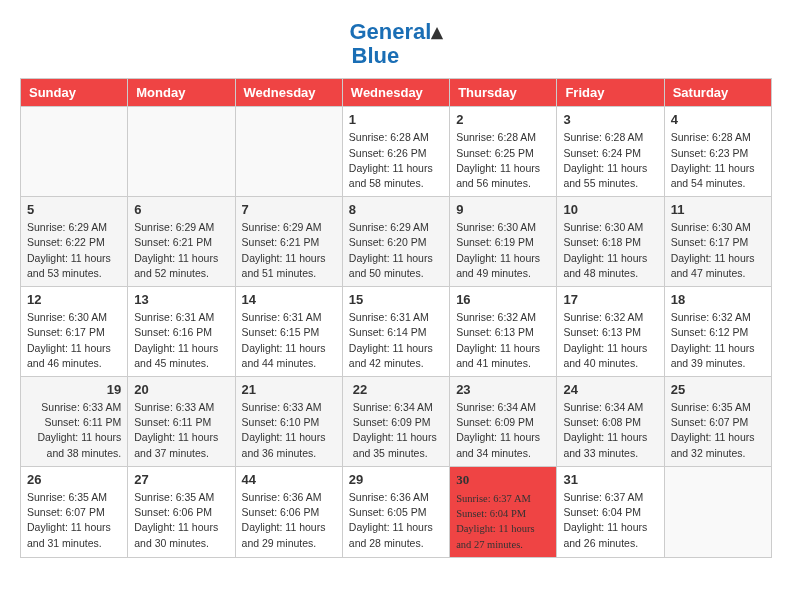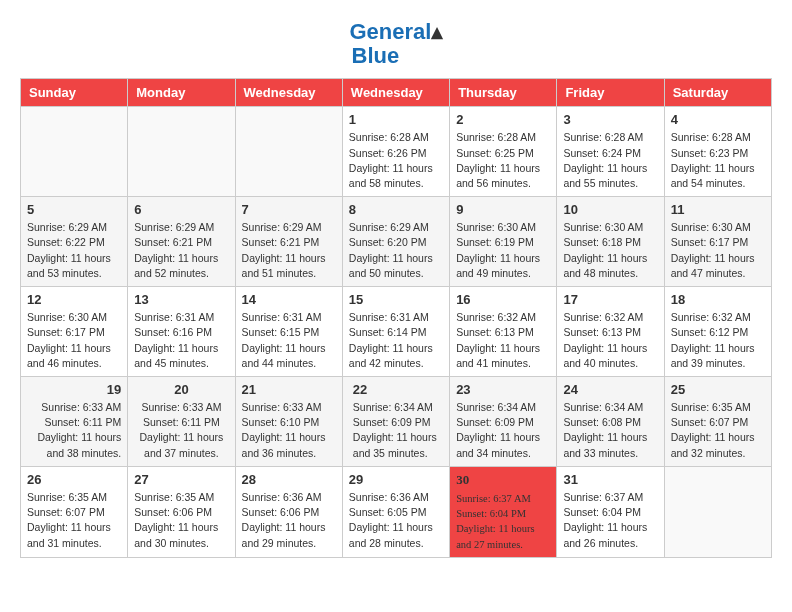--- a/index.html
+++ b/index.html
@@ -243,21 +243,21 @@
         </td>
       </tr>
       <tr>
         <td style="background: rgb(245, 245, 245); text-align: right;">
           <div class="day-number">19</div>
           <div class="day-info" style="white-space: pre-line;">Sunrise: 6:33 AM
 Sunset: 6:11 PM
 Daylight: 11 hours
 and 38 minutes.</div>
         </td>
-        <td style="background: rgb(245, 245, 245); text-align: center;">
+        <td style="background: rgb(245, 245, 245);">
           <div class="day-number">20</div>
           <div class="day-info" style="white-space: pre-line;">Sunrise: 6:33 AM
 Sunset: 6:11 PM
 Daylight: 11 hours
 and 37 minutes.</div>
         </td>
         <td style="background: rgb(245, 245, 245);">
           <div class="day-number">21</div>
           <div class="day-info" style="white-space: pre-line;">Sunrise: 6:33 AM
 Sunset: 6:10 PM
@@ -302,21 +302,21 @@
 and 31 minutes.</div>
         </td>
         <td style="background: rgb(255, 255, 255);">
           <div class="day-number">27</div>
           <div class="day-info" style="white-space: pre-line;">Sunrise: 6:35 AM
 Sunset: 6:06 PM
 Daylight: 11 hours
 and 30 minutes.</div>
         </td>
         <td style="background: rgb(255, 255, 255);">
-          <div class="day-number">28</div>
+          <div class="day-number">44</div>
           <div class="day-info" style="white-space: pre-line;">Sunrise: 6:36 AM
 Sunset: 6:06 PM
 Daylight: 11 hours
 and 29 minutes.</div>
         </td>
         <td style="background: rgb(255, 255, 255);">
           <div class="day-number">29</div>
           <div class="day-info" style="white-space: pre-line;">Sunrise: 6:36 AM
 Sunset: 6:05 PM
 Daylight: 11 hours

